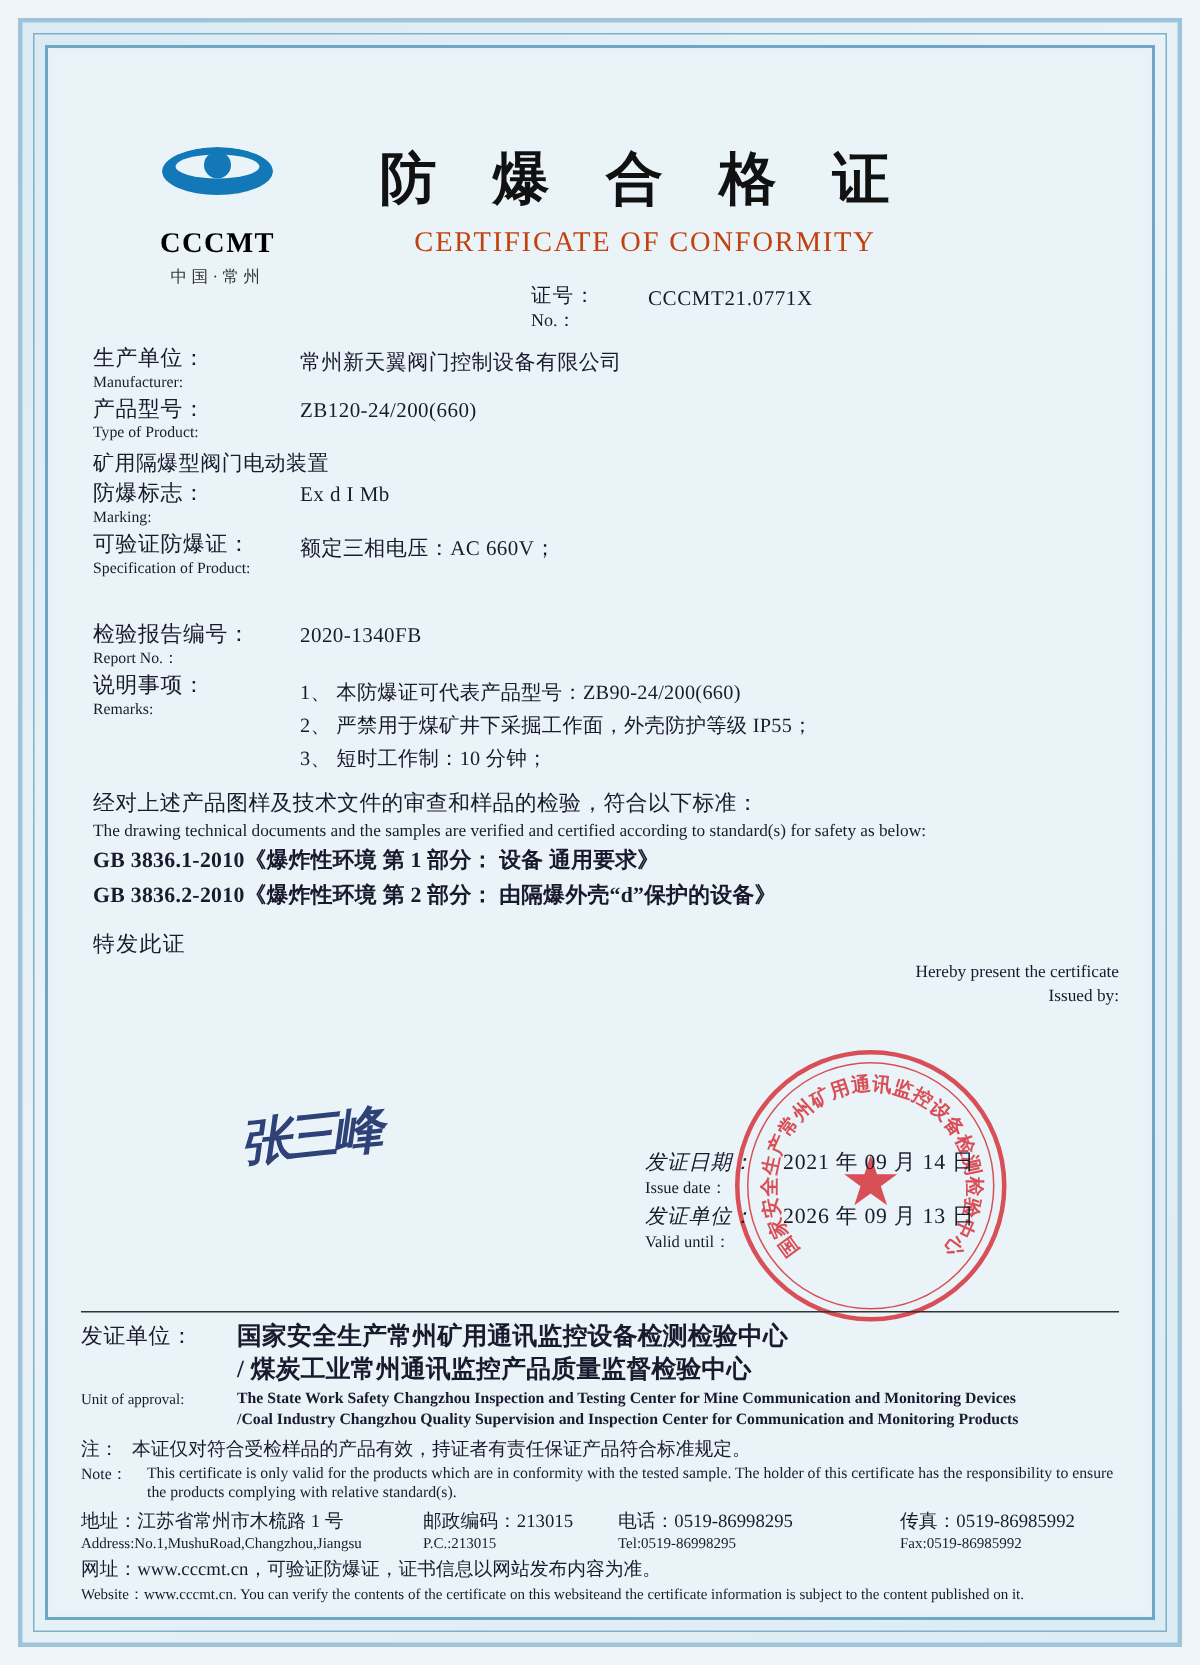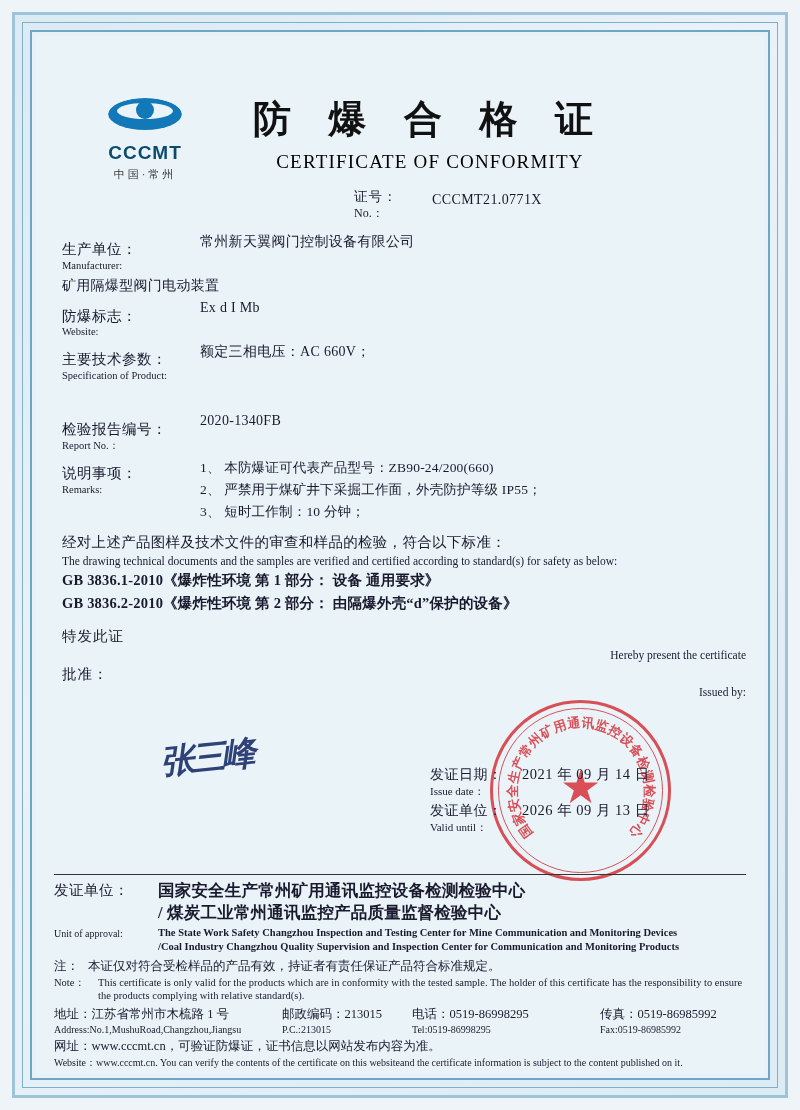--- a/index.html
+++ b/index.html
@@ -77,26 +77,26 @@
     border-radius: 50%;
   }
   .logo-mark .eye-pupil {
     position: absolute;
     left: 28px; top: 7px;
     width: 18px; height: 18px;
     background: #1278b8;
     border-radius: 50%;
   }
   .logo-text {
-    font-family: Liberation Sans, sans-serif;
+    font-family: Liberation Serif, serif;
     font-weight: bold;
     font-size: 19px;
     letter-spacing: 1px;
-    color: #0c4a6e;
-    margin-top: 8px;
+    color: #000000;
+    margin-top: 18px;
   }
   .logo-sub {
     font-size: 11px;
     color: #333;
     letter-spacing: 3px;
     margin-top: 3px;
   }
 
   
   .title-zh {
@@ -108,21 +108,21 @@
     padding-left: 60px;
     color: #111;
     font-family: "Liberation Serif", serif;
   }
   .title-en {
     text-align: center;
     font-size: 19px;
     letter-spacing: 1.2px;
     padding-left: 60px;
     margin-top: 6px;
-    color: #000000;
+    color: #c2410c;
   }
 
   
   .certno {
     margin-top: 16px;
     padding-left: 300px;
     font-size: 13.5px;
     line-height: 1.25;
   }
   .certno .lbl-zh { letter-spacing: 1px; }
@@ -141,21 +141,20 @@
     padding-left: 8px;
   }
   .frow {
     display: flex;
     align-items: flex-start;
     margin-bottom: 3px;
   }
   .flabel {
     width: 138px;
     flex: 0 0 138px;
-    margin-top: 10px;
   }
   .flabel .zh {
     font-size: 14.5px;
     letter-spacing: 0.5px;
     display: block;
     line-height: 1.15;
   }
   .flabel .en {
     font-size: 10.5px;
     display: block;
@@ -234,21 +233,21 @@
     right: 60px;
     top: 765px;
     width: 310px;
   }
   .drow {
     display: flex;
     align-items: baseline;
     margin-bottom: 2px;
   }
   .dlabel { width: 92px; flex: 0 0 92px; }
-  .dlabel .zh { font-size: 14px; display:block; letter-spacing: 0.5px;}
+  .dlabel .zh { font-size: 14px; display:block; letter-spacing: 0.5px; font-style: italic;}
   .dlabel .en { font-size: 11px; display:block; }
   .dvalue {
     font-size: 14.5px;
     letter-spacing: 0.5px;
   }
 
   
   .seal {
     position: absolute;
     left: 490px;
@@ -416,36 +415,43 @@
     <div class="fields">
 
       <div class="frow">
         <div class="flabel">
           <span class="zh">生产单位：</span>
           <span class="en">Manufacturer:</span>
         </div>
         <div class="fvalue">常州新天翼阀门控制设备有限公司</div>
       </div>
 
+      <div class="frow">
+        <div class="flabel">
+          <span class="zh">产品型号：</span>
+          <span class="en">Type of Product:</span>
+        </div>
+        <div class="fvalue mono">ZB120-24/200(660)</div>
+      </div>
 
       <div class="frow">
         <div class="fvalue">矿用隔爆型阀门电动装置</div>
       </div>
 
       <div class="frow">
         <div class="flabel">
           <span class="zh">防爆标志：</span>
-          <span class="en">Website:</span>
+          <span class="en">Marking:</span>
         </div>
         <div class="fvalue mono">Ex d I Mb</div>
       </div>
 
       <div class="frow">
         <div class="flabel">
-          <span class="zh">主要技术参数：</span>
+          <span class="zh">可验证防爆证：</span>
           <span class="en">Specification of Product:</span>
         </div>
         <div class="fvalue">额定三相电压：AC 660V；</div>
       </div>
 
       <div class="gap-lg"></div>
 
       <div class="frow">
         <div class="flabel">
           <span class="zh">检验报告编号：</span>
@@ -471,21 +477,20 @@
       <div class="zh">经对上述产品图样及技术文件的审查和样品的检验，符合以下标准：</div>
       <div class="en">The drawing technical documents and the samples are verified and certified according to standard(s) for safety as below:</div>
       <div class="std">GB 3836.1-2010《爆炸性环境 第 1 部分： 设备 通用要求》</div>
       <div class="std">GB 3836.2-2010《爆炸性环境 第 2 部分： 由隔爆外壳“d”保护的设备》</div>
     </div>
 
     <div class="hereby">
       <div class="zh">特发此证</div>
       <div class="en">Hereby present the certificate</div>
       <div class="approve">
-        <div class="zh">批准：</div>
         <div class="en">Issued by:</div>
       </div>
     </div>
 
   </div>
 
   <div class="signature">张三峰</div>
 
   <div class="seal">
     <div class="inner-ring"></div>

